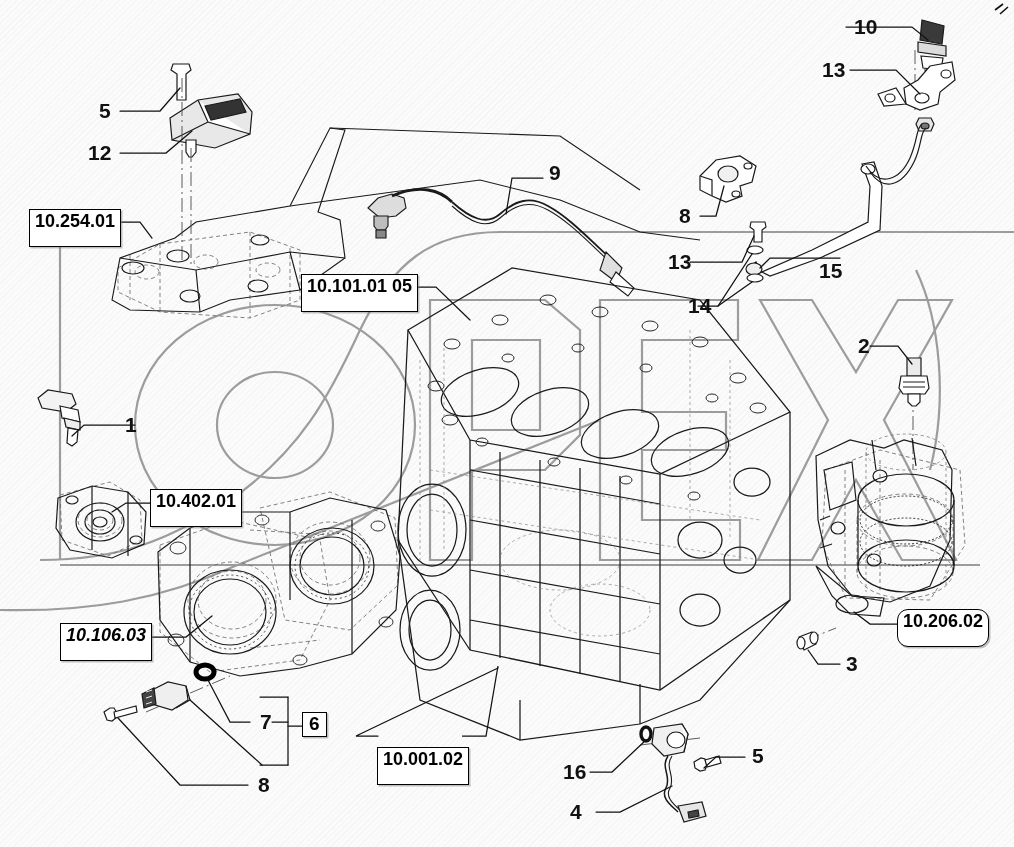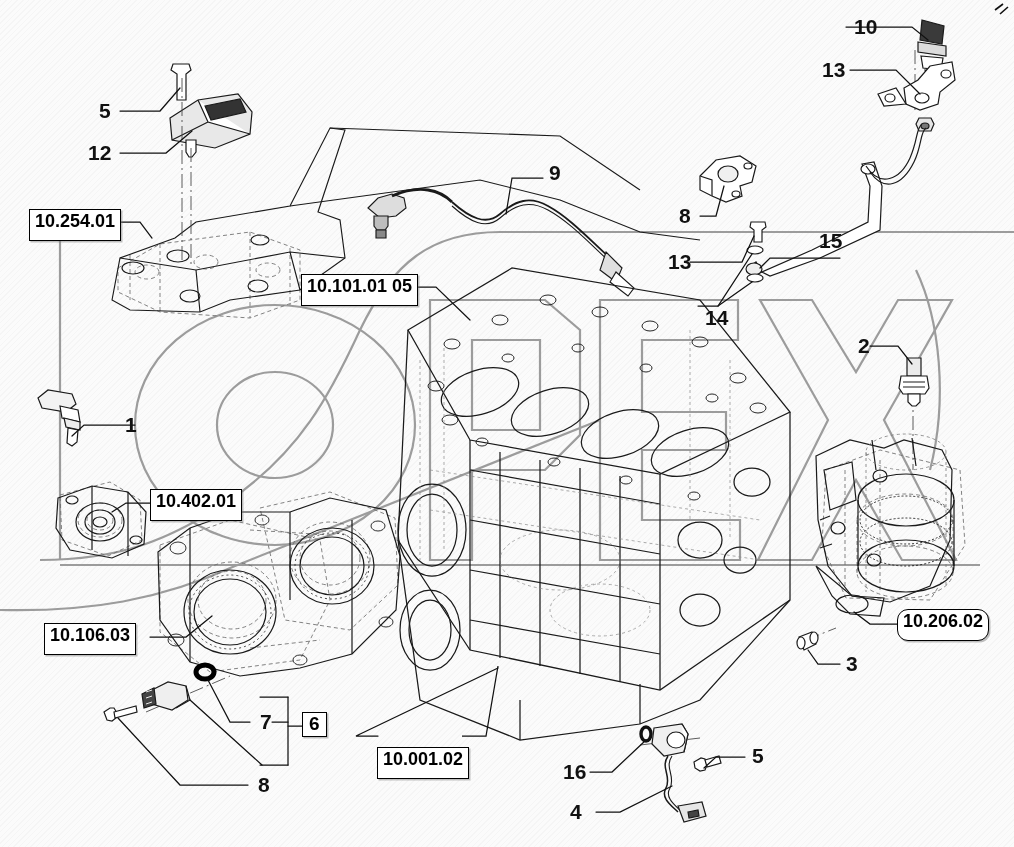--- a/index.html
+++ b/index.html
@@ -24,21 +24,21 @@
     position:absolute;
     font-size:21px;font-weight:bold;color:#111;
     line-height:1;white-space:nowrap;
     font-family:"Liberation Sans", sans-serif;
   }
   
   .refbox{
     position:absolute;
     border:1.6px solid #000;
     background:#fff;
-    padding:2px 5px 9px 5px;
+    padding:2px 5px 15px 5px;
     font-size:18px;font-weight:bold;color:#000;
     line-height:1.05;white-space:nowrap;
     font-family:"Liberation Sans", sans-serif;
     box-shadow:1.5px 1.5px 0 rgba(120,120,120,.45);
   }
   .refbox.small{font-size:19px;padding:1px 5px 2px 5px;}
 </style>
 </head>
 <body>
 
@@ -432,35 +432,35 @@
       <path d="M995 10 L1003 4 M1000 14 L1008 7"></path>
     </g>
   </svg>
 
   <div class="refbox" style="left:29px;  top:209px;">10.254.01</div>
 
   <div class="refbox" style="left:301px; top:274px;">10.101.01 05</div>
 
   <div class="refbox" style="left:150px; top:489px;">10.402.01</div>
 
-  <div class="refbox" style="left:44px;  top:623px;">10.106.03</div>
+  <div class="refbox" style="left:60px;  top:623px;font-style:italic;">10.106.03</div>
 
   <div class="refbox" style="left:377px; top:721px;margin-top:26px;">10.001.02</div>
 
   <div class="refbox" style="left:897px; top:609px;border-radius:11px;">10.206.02</div>
 
   <div class="callout" style="left:99px;  top:100px;">5</div>
   <div class="callout" style="left:88px;  top:142px;">12</div>
   <div class="callout" style="left:549px; top:162px;">9</div>
   <div class="callout" style="left:822px; top:16px;margin-left:32px;">10</div>
   <div class="callout" style="left:822px; top:59px;">13</div>
   <div class="callout" style="left:679px; top:205px;">8</div>
   <div class="callout" style="left:668px; top:251px;text-align:center;">13</div>
-  <div class="callout" style="left:819px; top:230px;text-align:center;">15</div>
-  <div class="callout" style="left:705px; top:295px;margin-top:12px;">14</div>
+  <div class="callout" style="left:819px; top:260px;text-align:center;">15</div>
+  <div class="callout" style="left:688px; top:295px;">14</div>
   <div class="callout" style="left:125px; top:414px;">1</div>
   <div class="callout" style="left:858px; top:335px;">2</div>
   <div class="callout" style="left:846px; top:653px;">3</div>
   <div class="callout" style="left:260px; top:711px;">7</div>
   <div class="callout" style="left:258px; top:774px;">8</div>
   <div class="callout" style="left:563px; top:761px;">16</div>
   <div class="callout" style="left:752px; top:745px;">5</div>
   <div class="callout" style="left:570px; top:801px;">4</div>
 
   <div class="refbox small" style="left:302px; top:712px;padding:1px 6px 2px 6px;">6</div>

